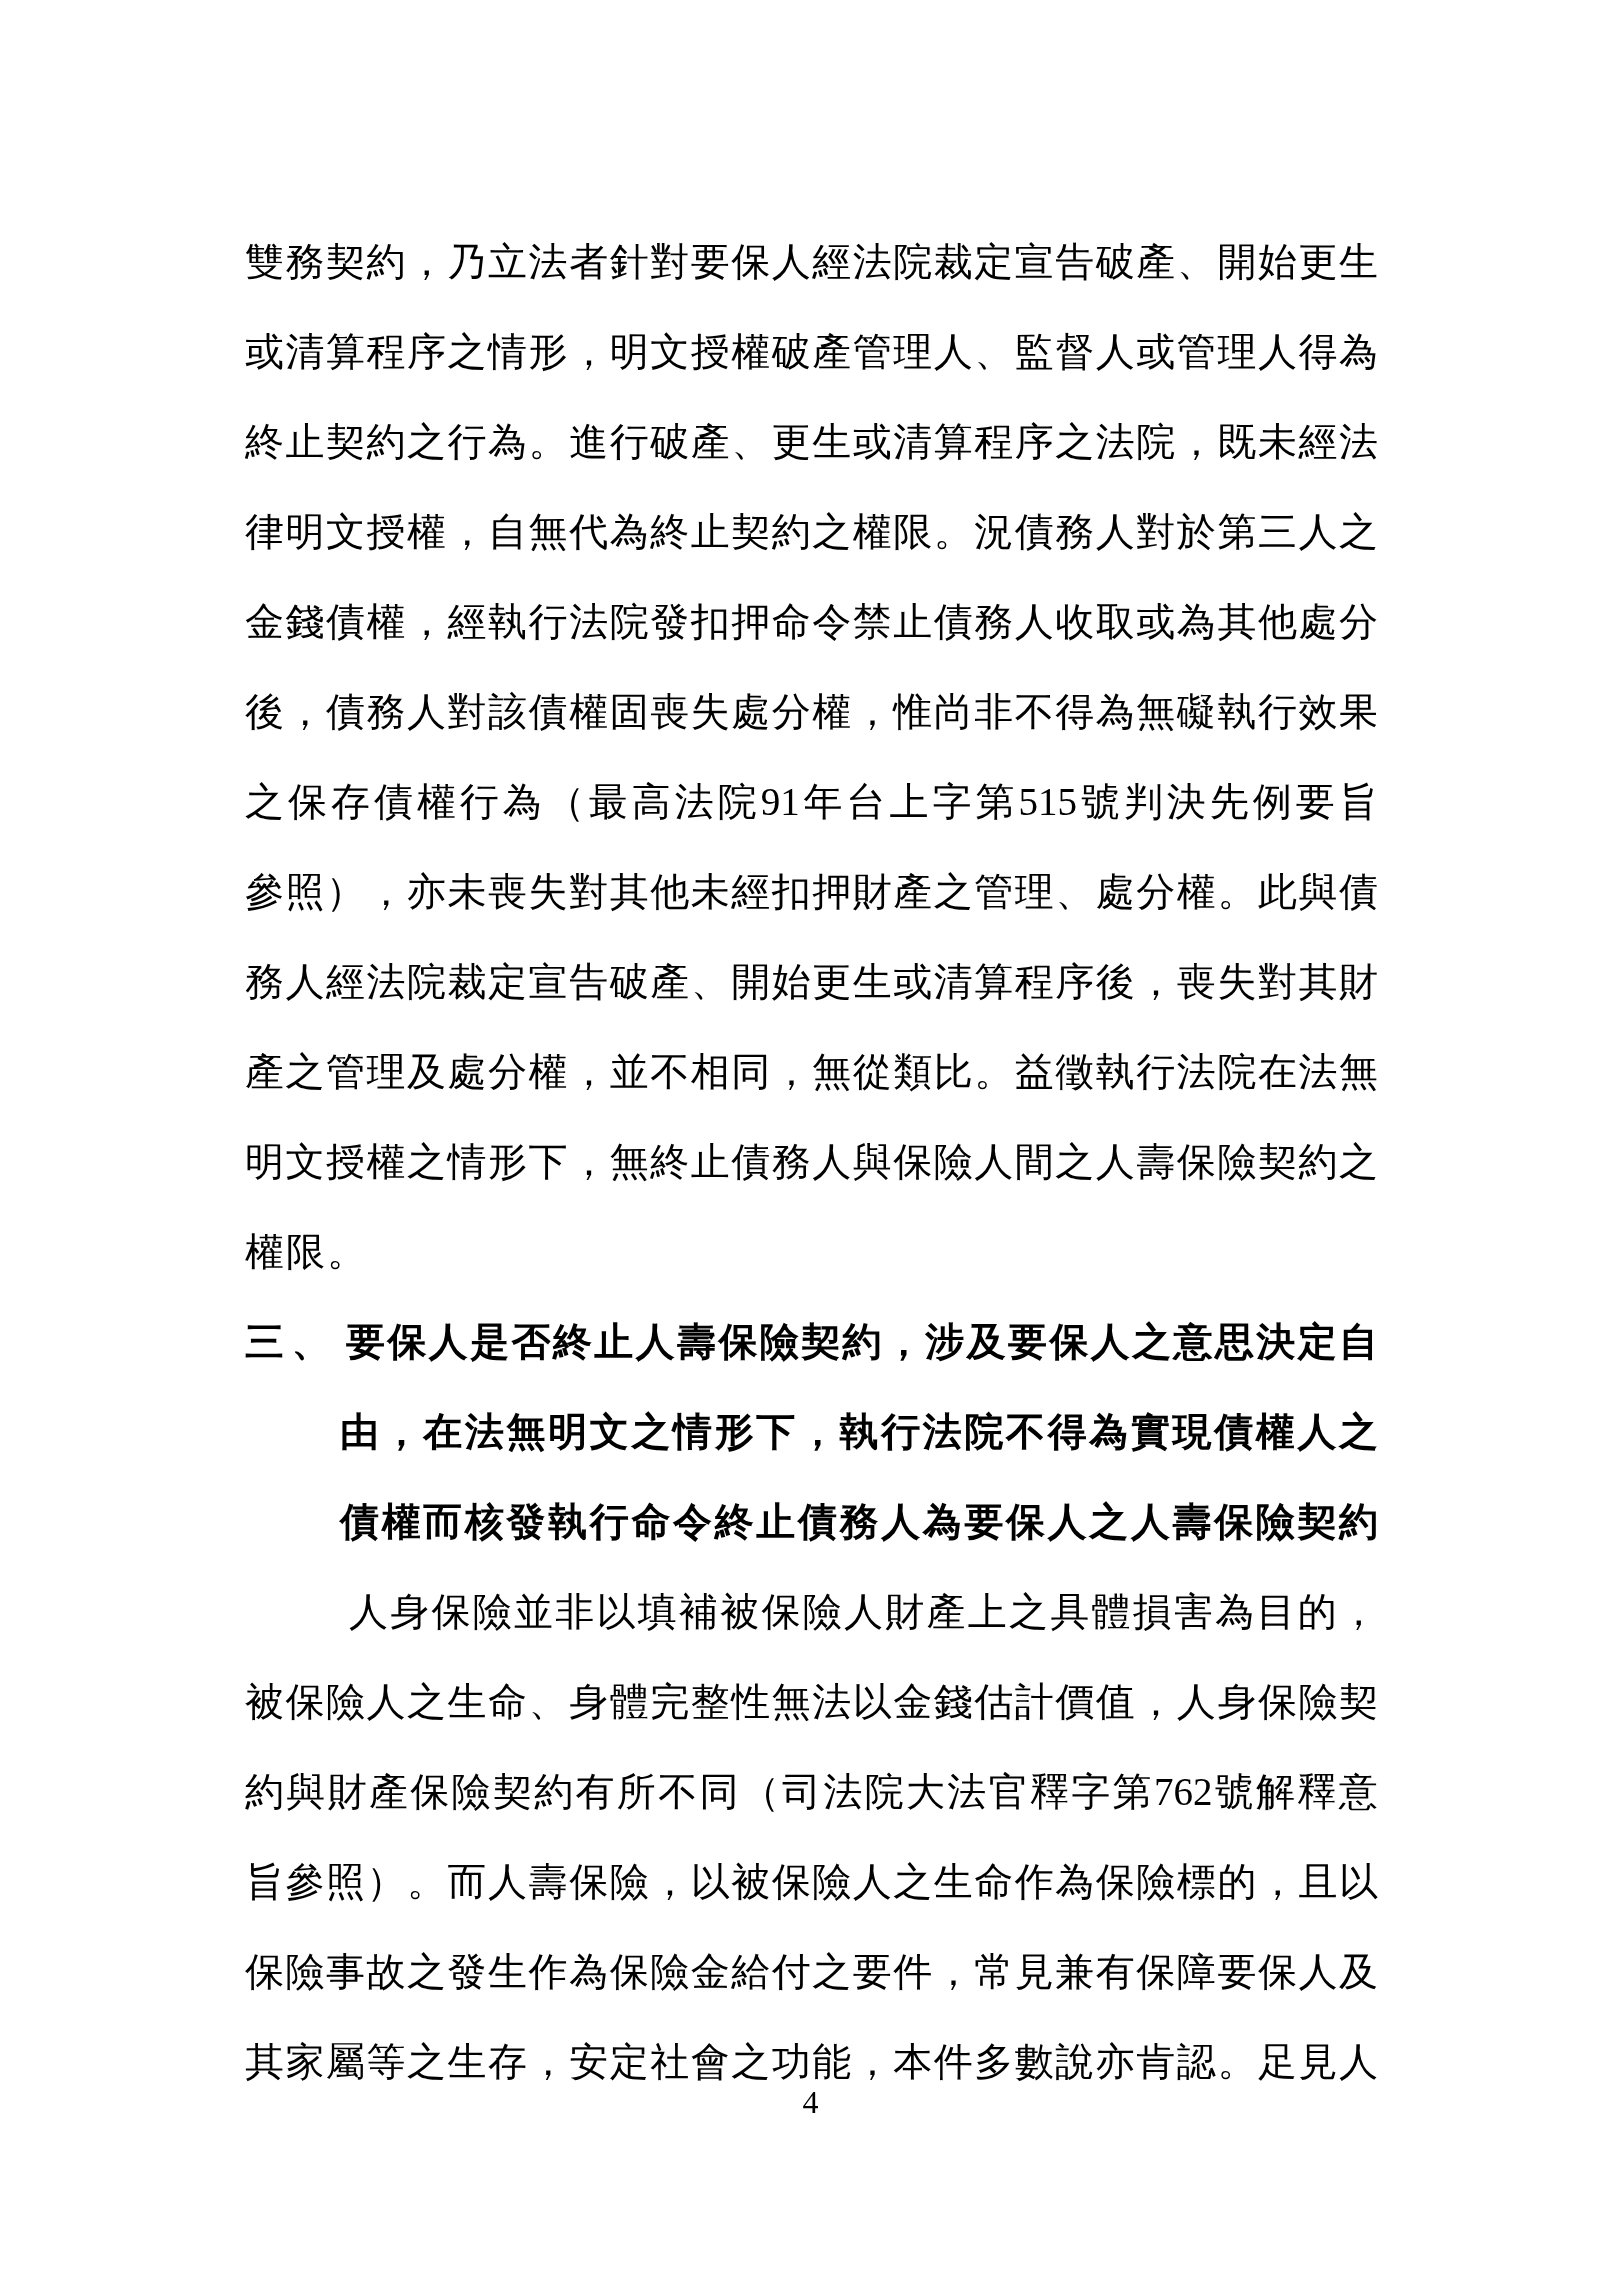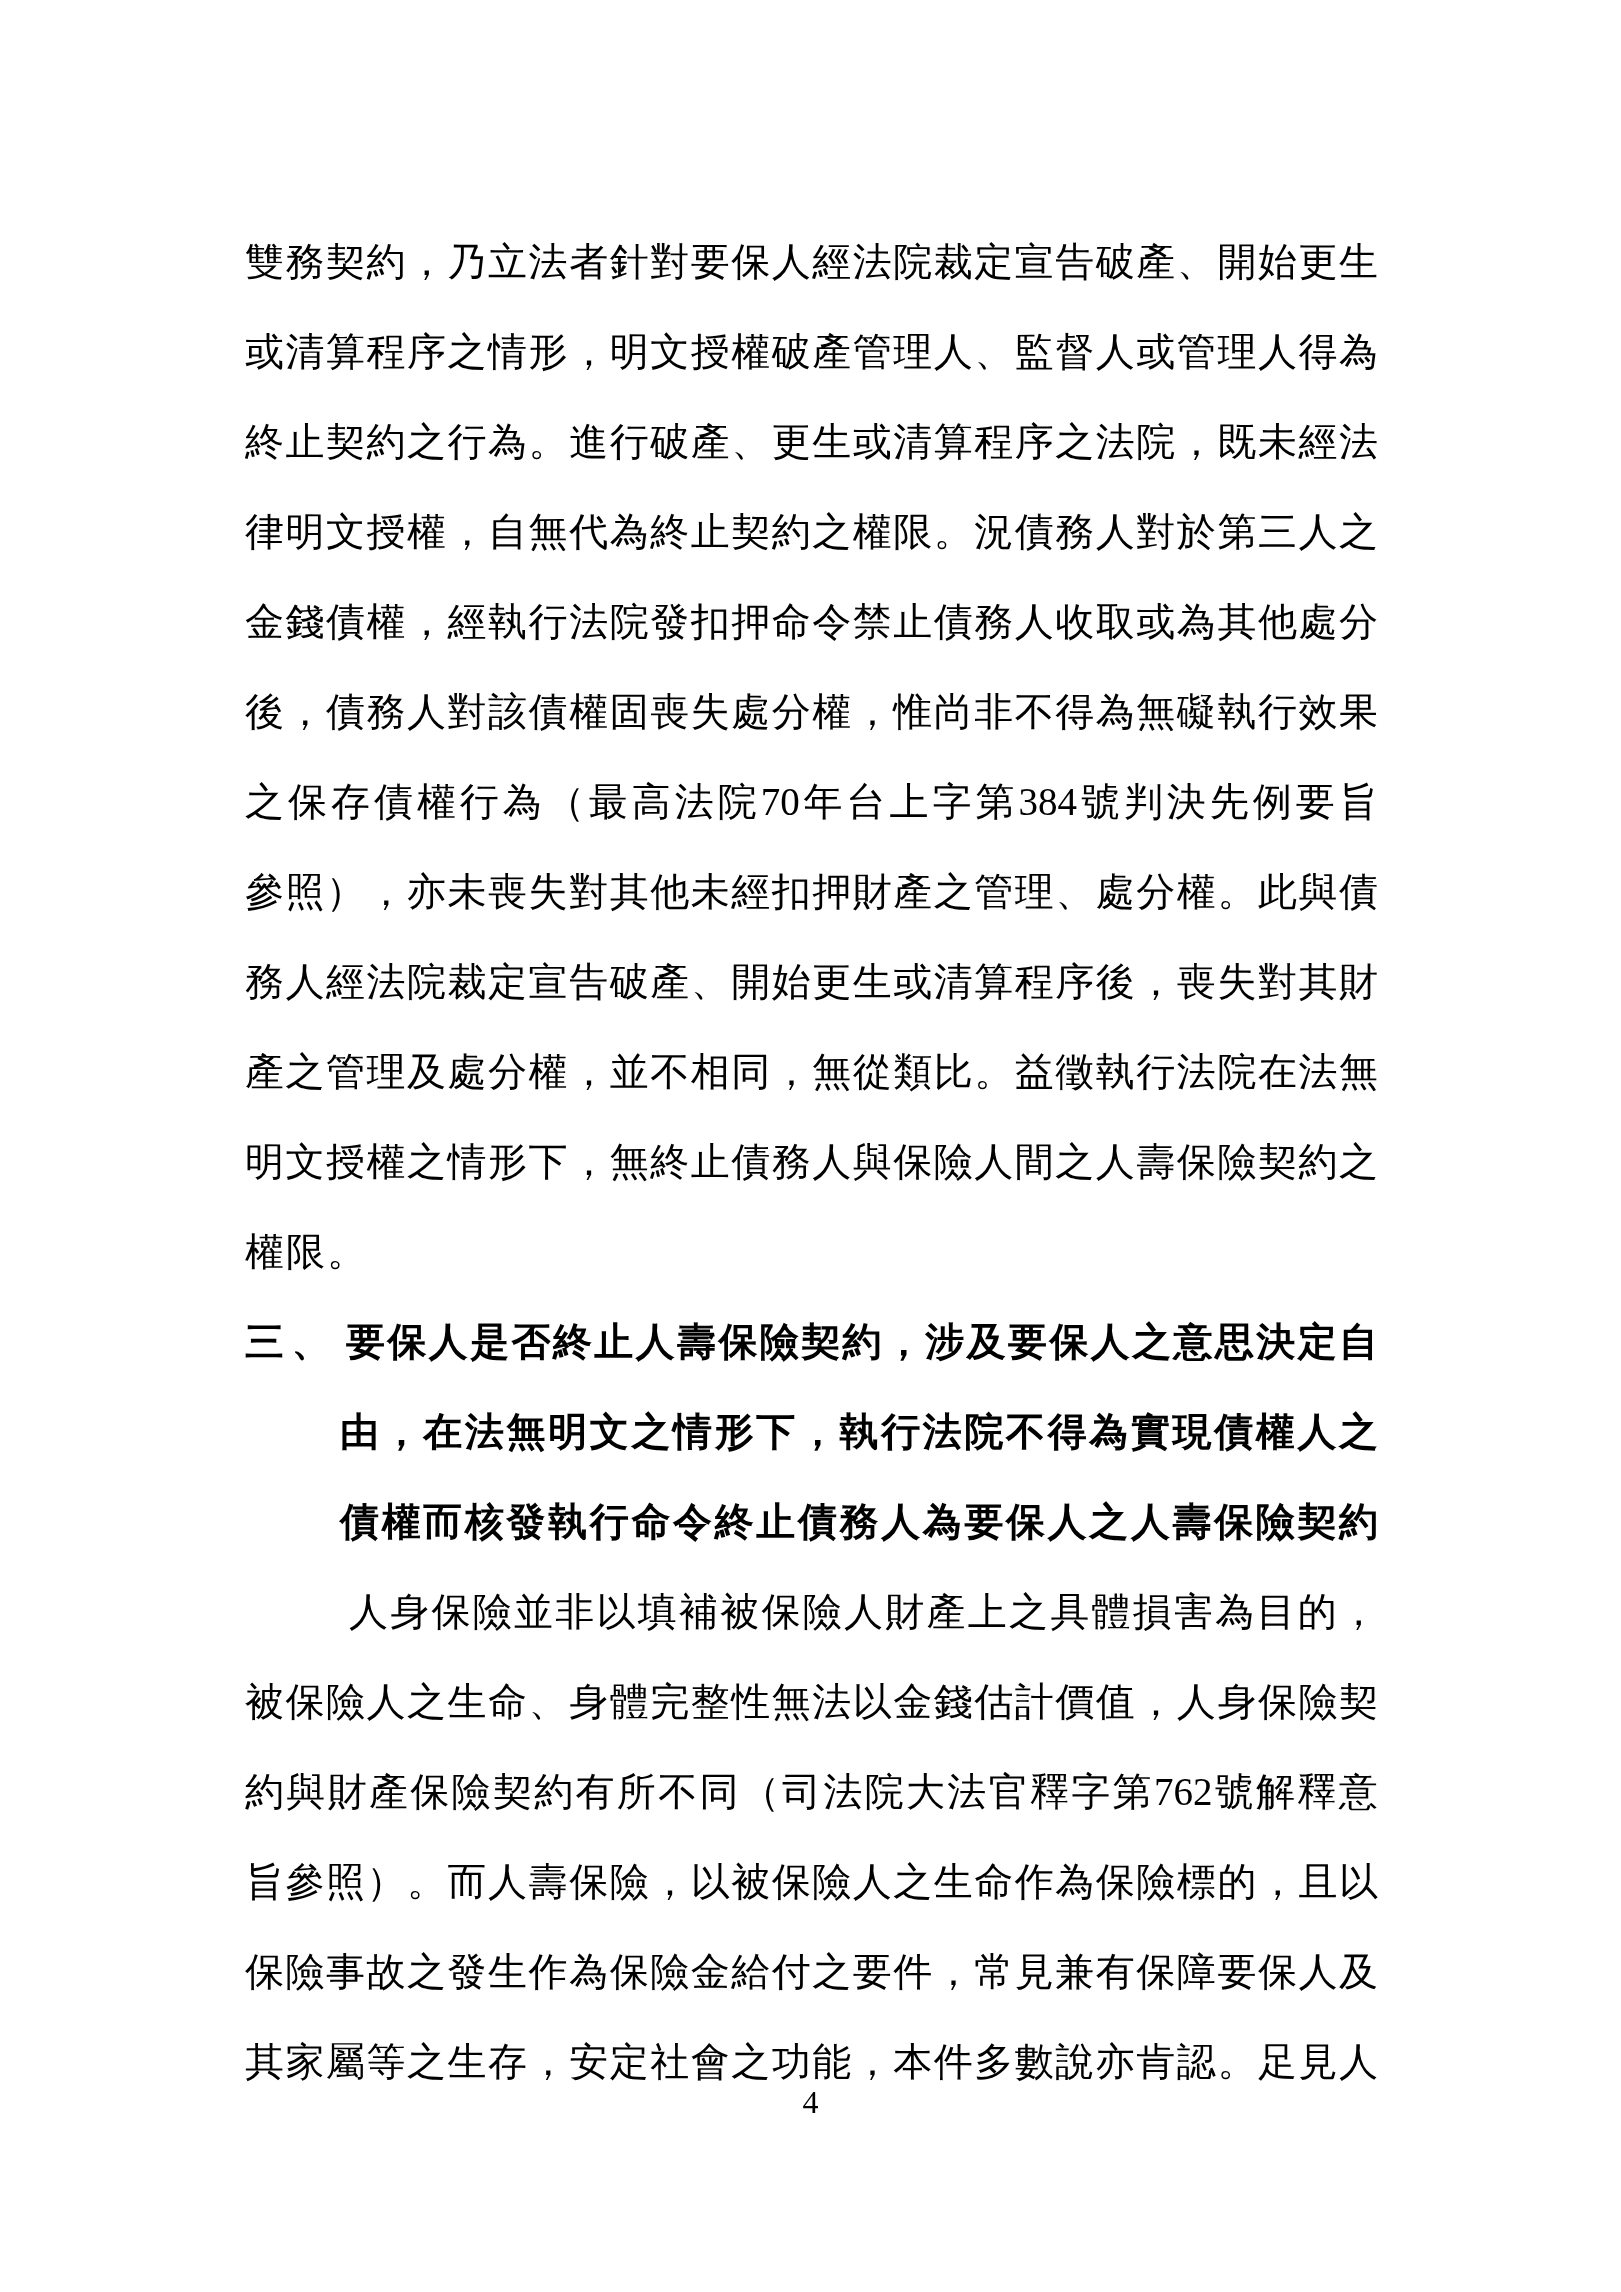--- a/index.html
+++ b/index.html
@@ -267,27 +267,27 @@
           <span class="tok">存</span>
           <span class="tok">債</span>
           <span class="tok">權</span>
           <span class="tok">行</span>
           <span class="tok">為</span>
           <span class="tok">（</span>
           <span class="tok">最</span>
           <span class="tok">高</span>
           <span class="tok">法</span>
           <span class="tok">院</span>
-          <span class="tok">70</span>
+          <span class="tok">91</span>
           <span class="tok">年</span>
           <span class="tok">台</span>
           <span class="tok">上</span>
           <span class="tok">字</span>
           <span class="tok">第</span>
-          <span class="tok">384</span>
+          <span class="tok">515</span>
           <span class="tok">號</span>
           <span class="tok">判</span>
           <span class="tok">決</span>
           <span class="tok">先</span>
           <span class="tok">例</span>
           <span class="tok">要</span>
           <span class="tok">旨</span>
         </div>
         <div class="line">
           <span class="tok">參</span>

